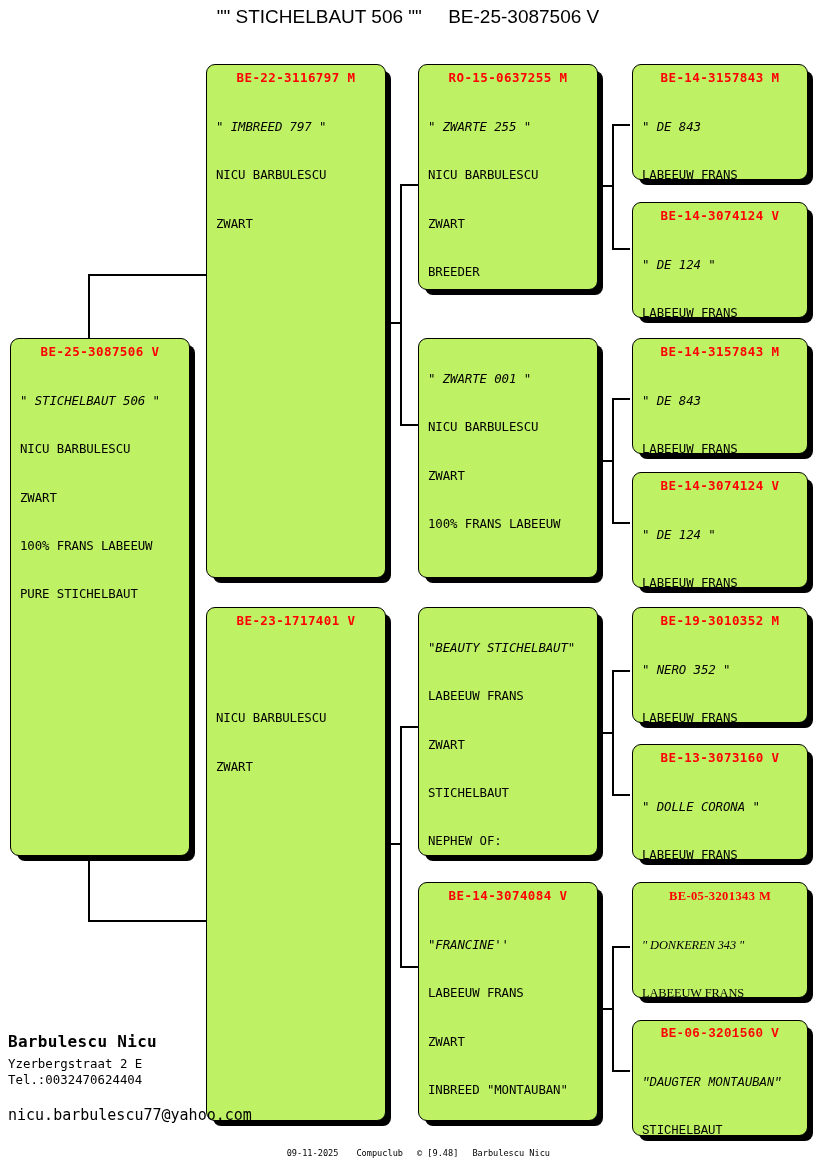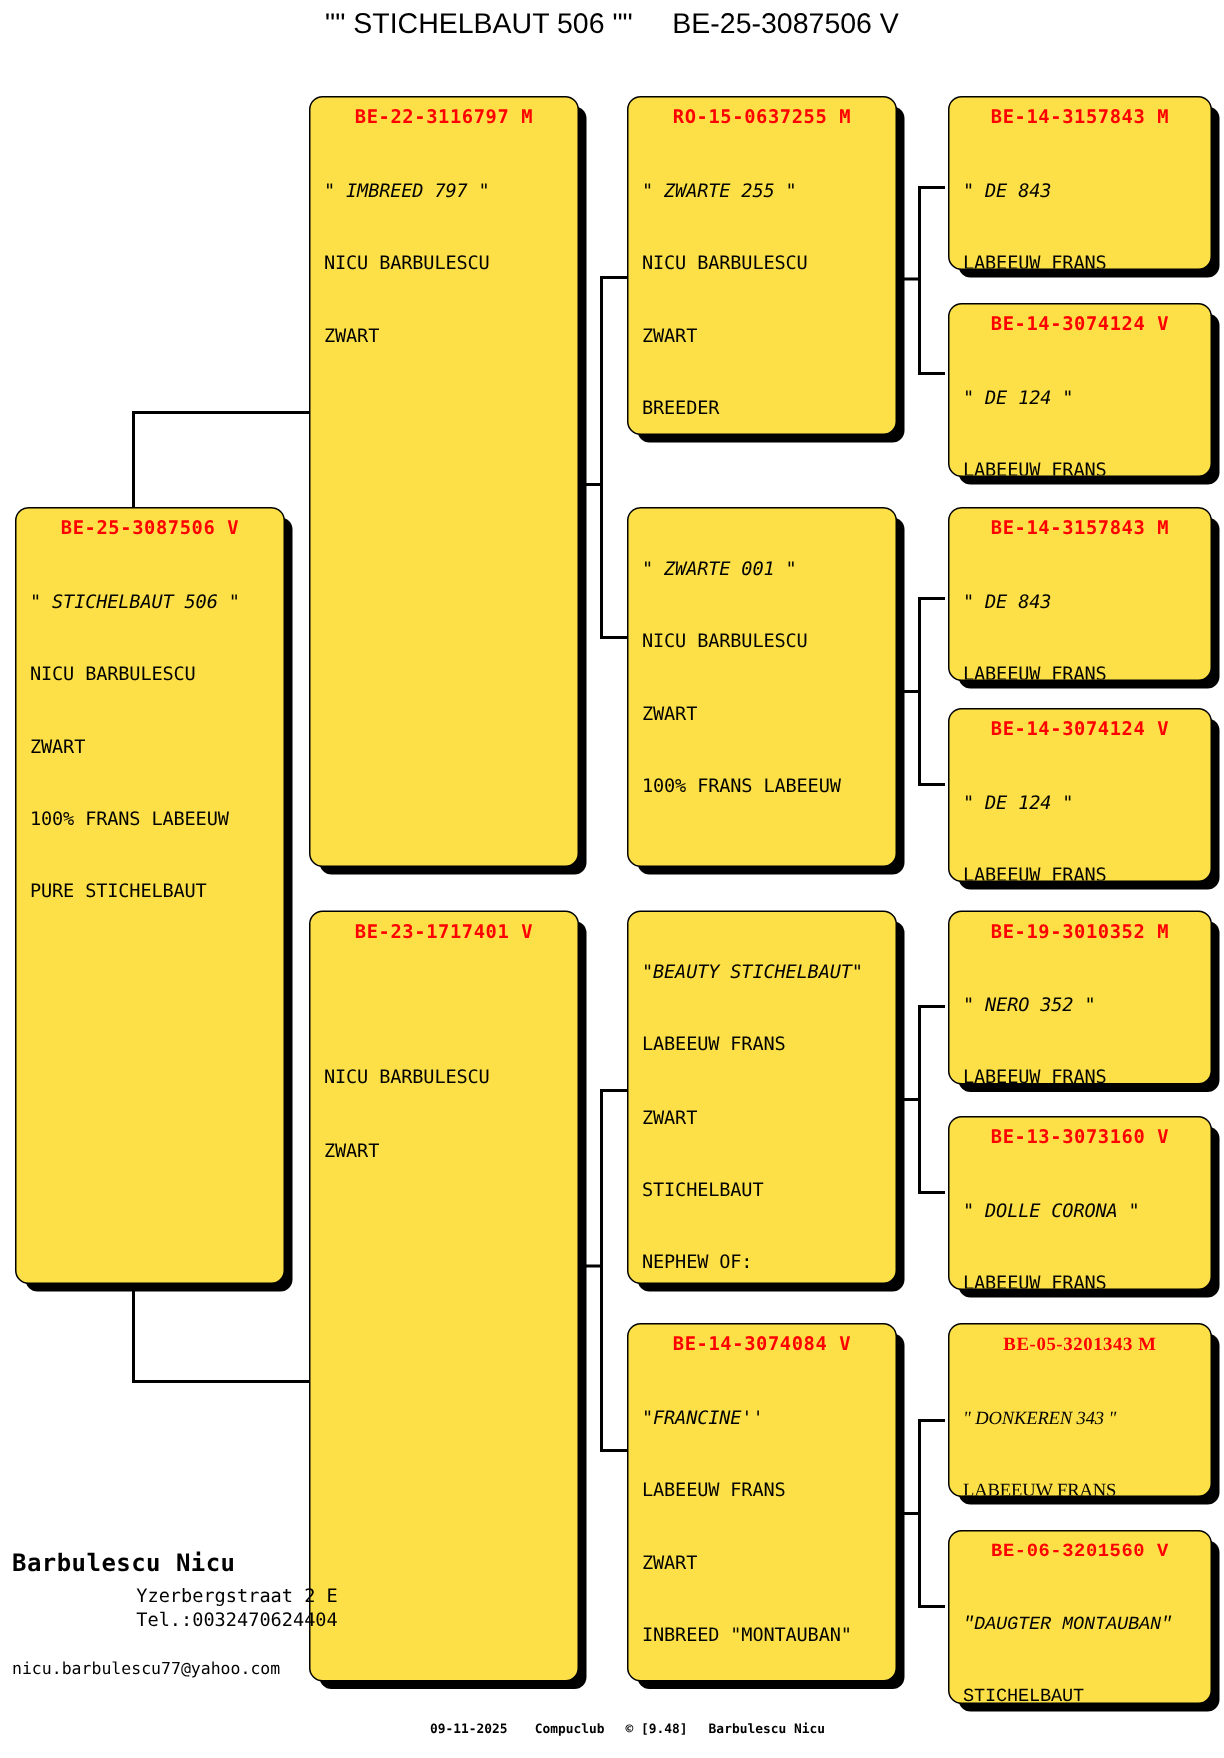--- a/index.html
+++ b/index.html
@@ -19,21 +19,21 @@
   }
 
   
   .ln{position:absolute;background:#000;}
   .lnv{width:2px;}
   .lnh{height:2px;}
 
   
   .box{
     position:absolute;
-    background:#fde047;
+    background:#bef264;
     border:1px solid #000;
     border-radius:9px;
     box-sizing:border-box;
     box-shadow:6px 6px 0 -1px #000;
     overflow:hidden;
     padding:0;
   }
   .box .ring{
     display:block;
     text-align:center;
@@ -55,26 +55,26 @@
   .box .lines div{min-height:16.1px;}
   .box .lines .it{font-style:italic;}
 
   
   .owner{position:absolute;left:8px;top:1032px;width:300px;}
   .owner .nm{
     font-size:16px;font-weight:bold;letter-spacing:0.3px;
     font-family:"DejaVu Sans Mono","Liberation Mono",monospace;
     margin-bottom:5px;white-space:pre;
   }
-  .owner .ad{font-size:12.4px;line-height:16.4px;white-space:pre;text-align:center;}
-  .owner .em{font-size:11px;margin-top:17px;white-space:pre;}
+  .owner .ad{font-size:12.4px;line-height:16.4px;white-space:pre;}
+  .owner .em{font-size:15px;margin-top:17px;white-space:pre;}
 
   .footer{
     position:absolute;left:0;top:1138px;width:816px;
-    text-align:center;font-size:8.6px;font-weight:bold;
+    text-align:center;font-size:8.6px;font-weight:normal;
     letter-spacing:0px;white-space:pre;
   }
   .footer span{display:inline-block;}
   .footer .f1{margin-right:18px;}
   .footer .f2{margin-right:14px;}
   .footer .f3{margin-right:14px;}
 </style>
 </head>
 <body>
 

